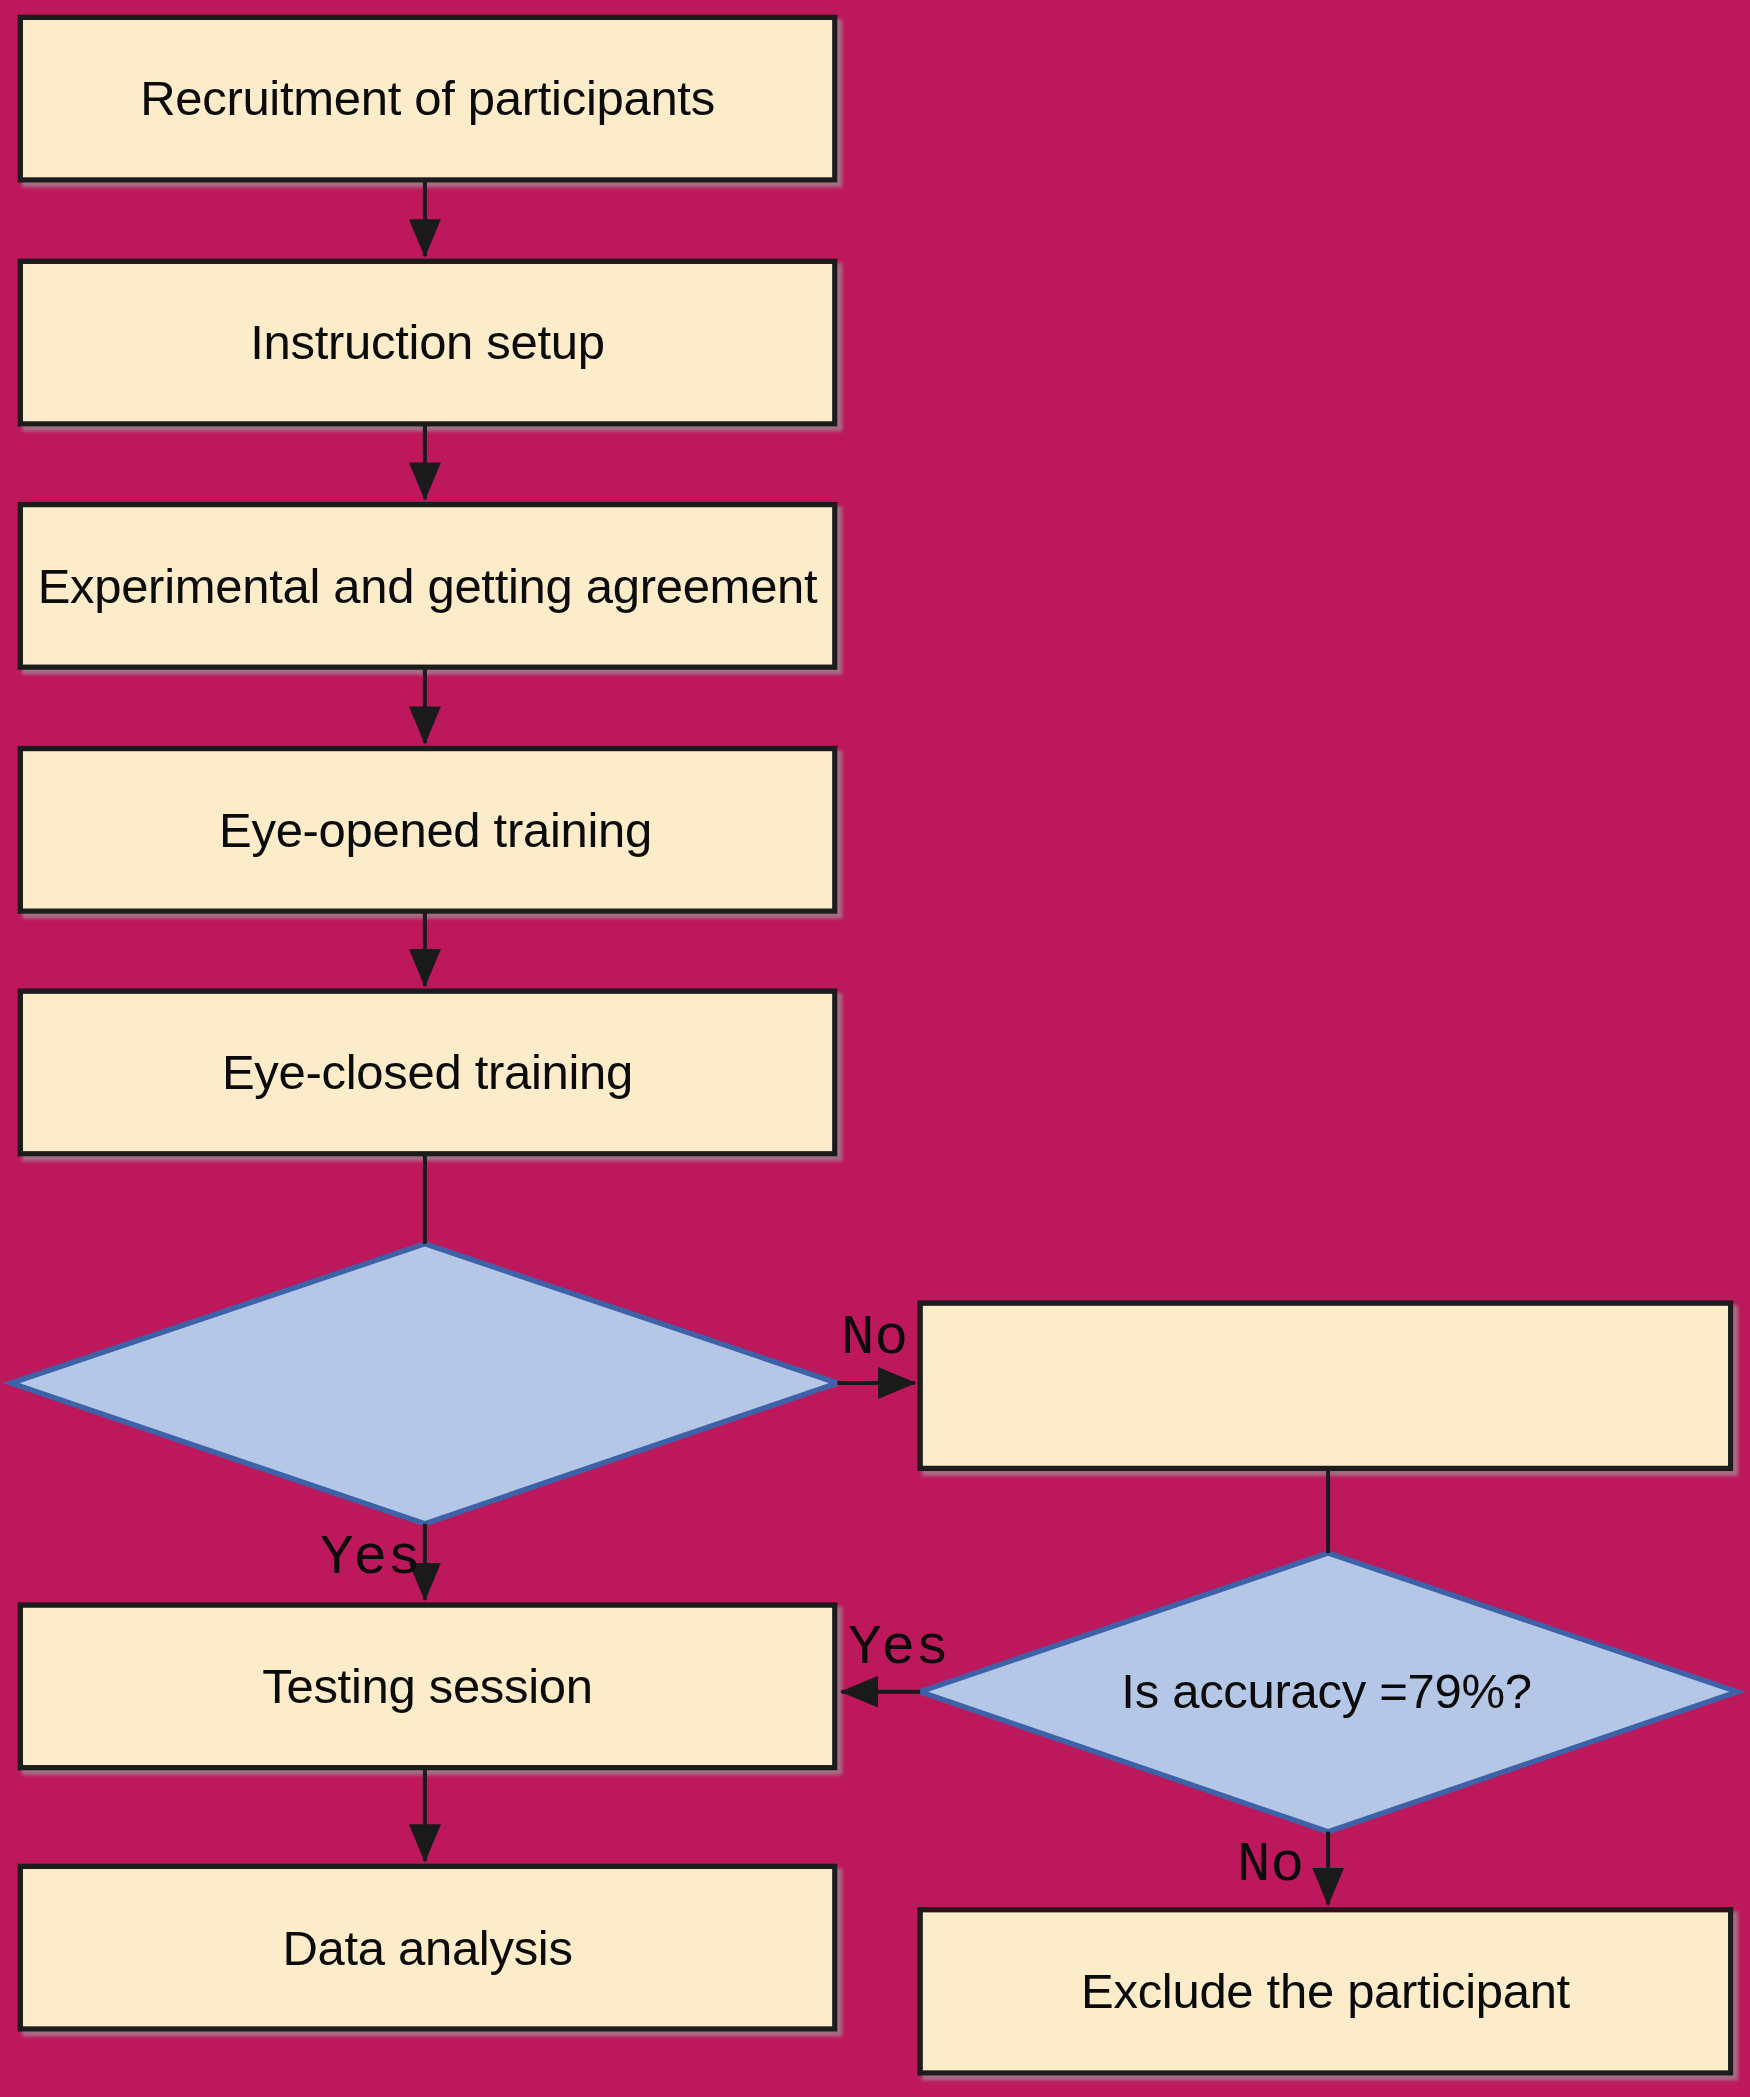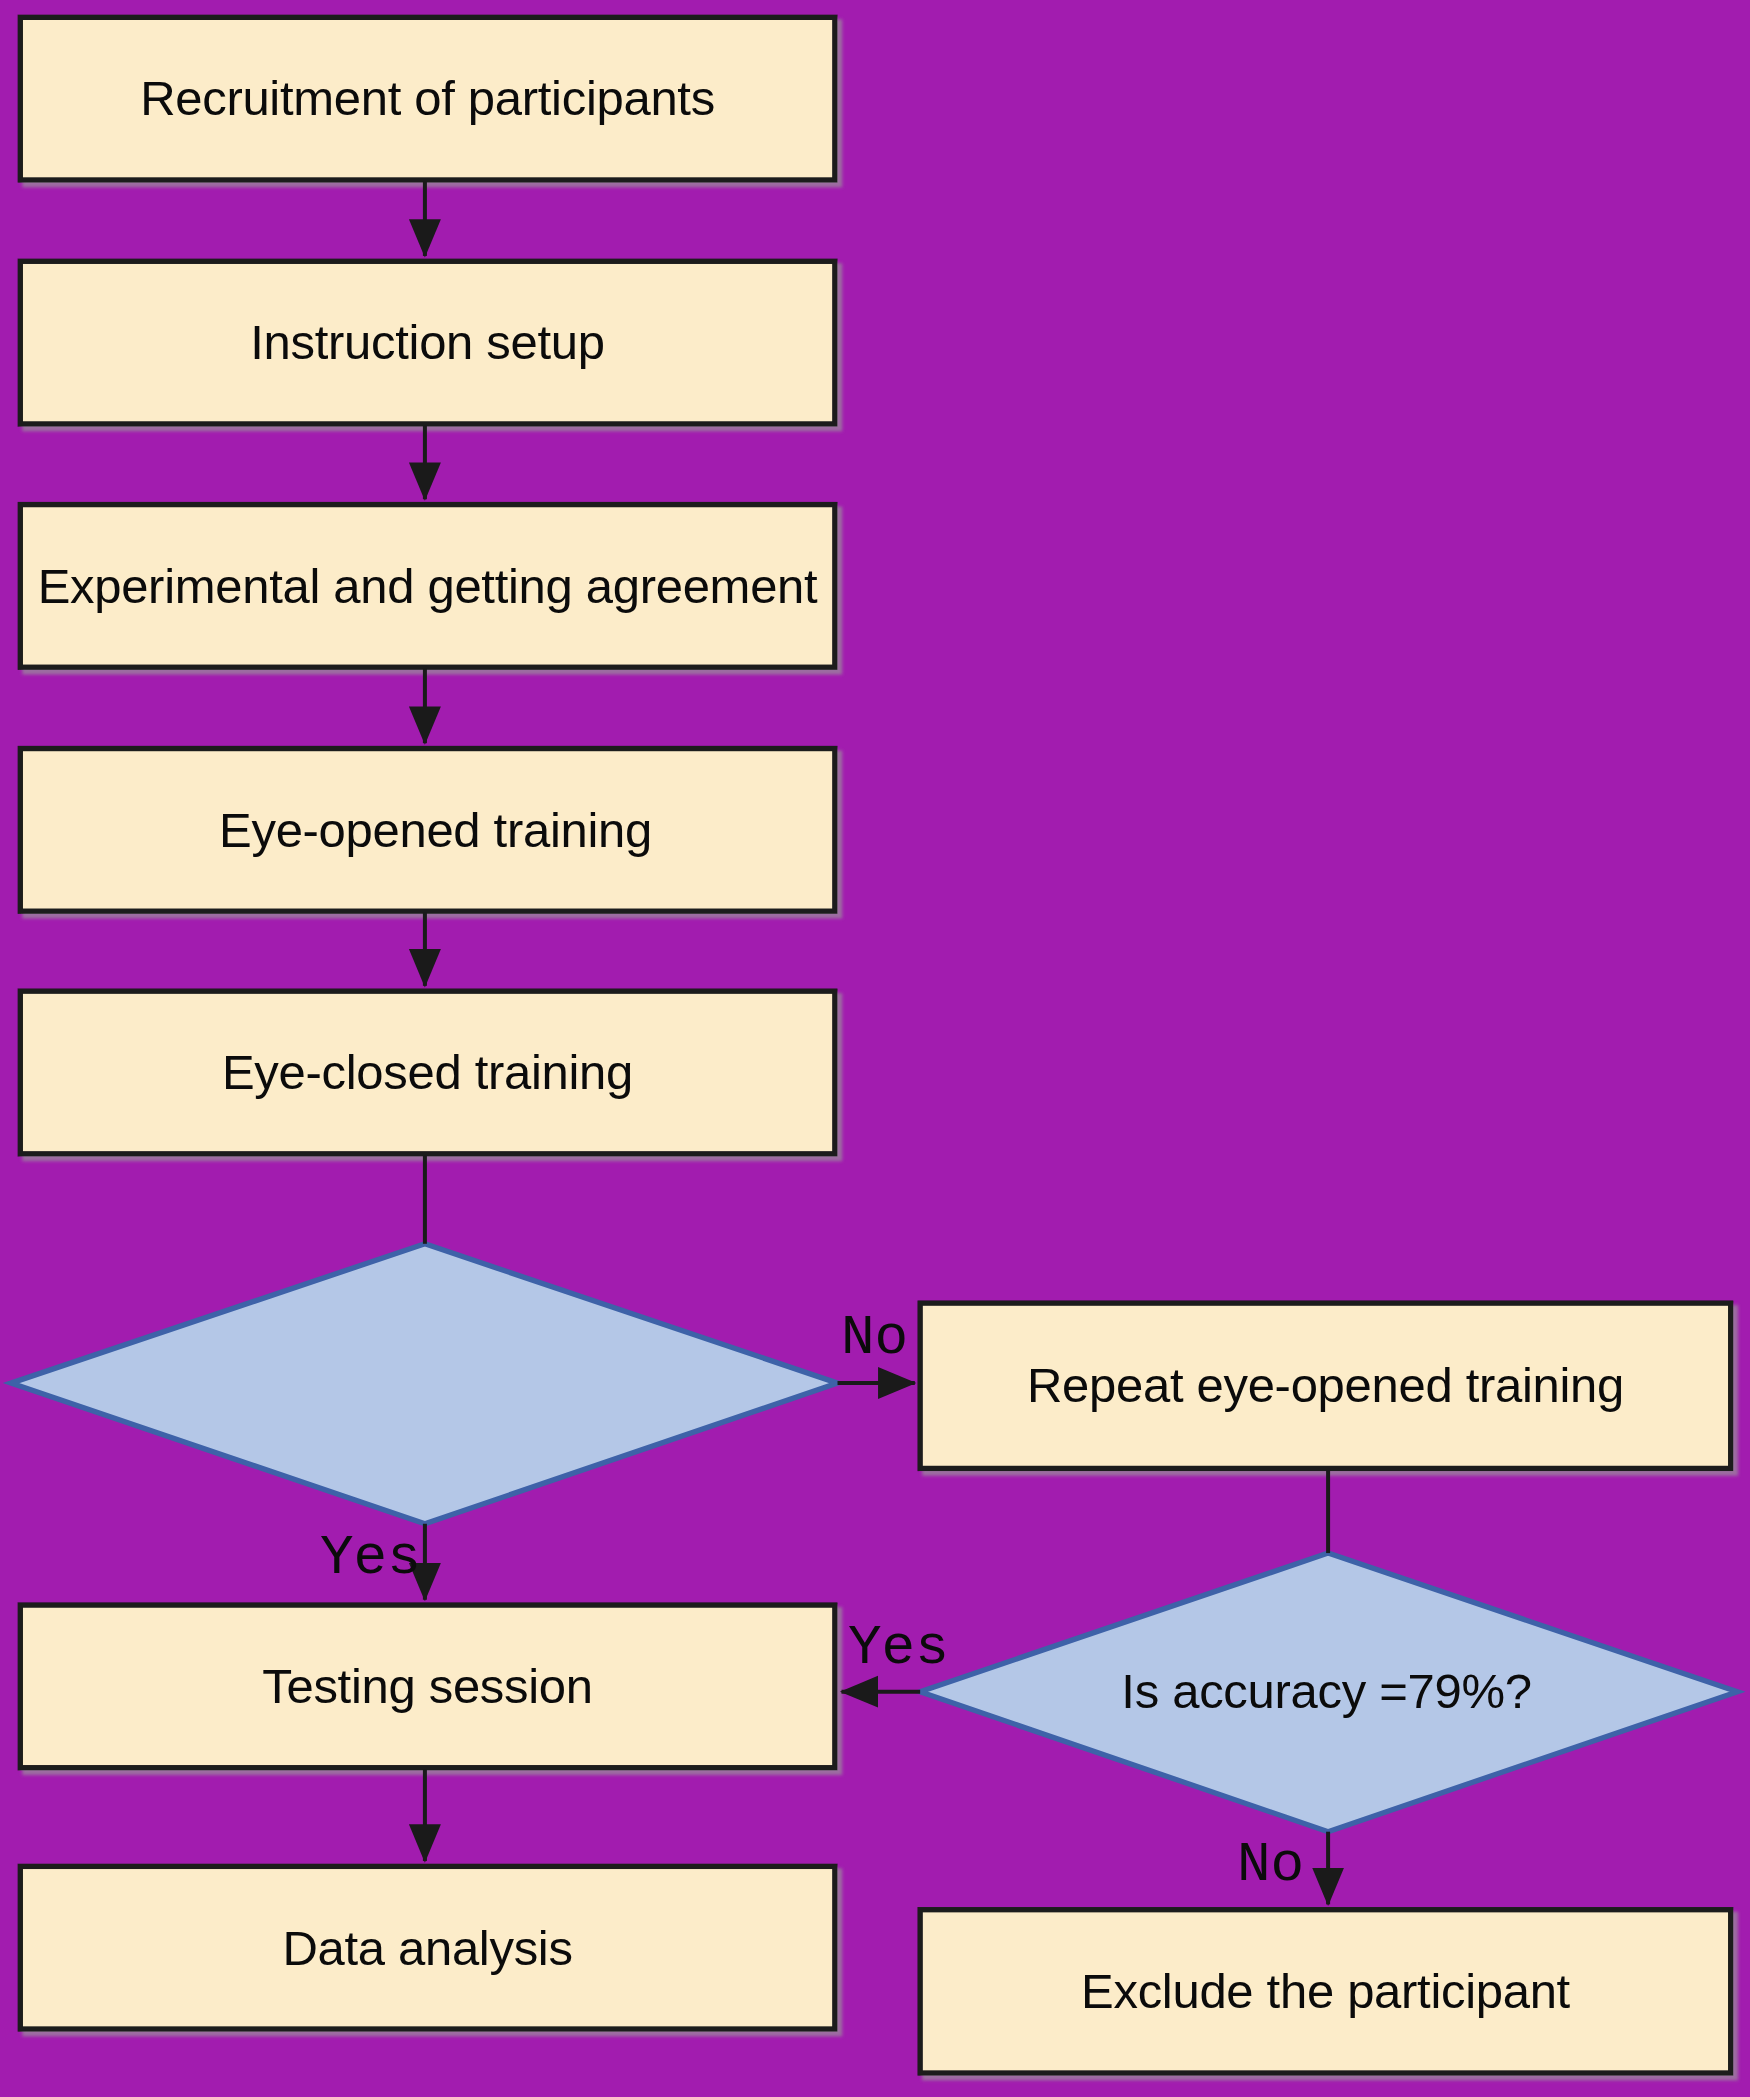--- a/index.html
+++ b/index.html
@@ -7,21 +7,21 @@
     padding: 0;
     background: #ffffff;
   }
   body {
     font-family: "Liberation Sans", sans-serif;
   }
   #flow-root {
     position: relative;
     width: 1751px;
     height: 2097px;
-    background: #a21caf;
+    background: #be185d;
     overflow: hidden;
   }
   #flow-svg {
     position: absolute;
     top: 0;
     left: 0;
     width: 1751px;
     height: 2097px;
   }
   .node-label {
@@ -112,21 +112,20 @@
 
   <div class="node-label" style="left:20px; top:261px; width:815px; height:163px;">Instruction setup</div>
 
   <div class="node-label" style="left:20px; top:505px; width:815px; height:163px;">Experimental and getting agreement</div>
 
   <div class="node-label" style="left:28px; top:749px; width:815px; height:163px;">Eye-opened training</div>
 
   <div class="node-label" style="left:20px; top:991px; width:815px; height:163px;">Eye-closed training</div>
 
 
-  <div class="node-label" style="left:920px; top:1303px; width:811px; height:165px;">Repeat eye-opened training</div>
 
   <div class="node-label" style="left:993px; top:1625px; width:667px; height:133px;">Is accuracy =79%?</div>
 
   <div class="node-label" style="left:20px; top:1605px; width:815px; height:163px;">Testing session</div>
 
   <div class="node-label" style="left:20px; top:1867px; width:815px; height:163px;text-align:center;">Data analysis</div>
 
   <div class="node-label" style="left:920px; top:1910px; width:811px; height:163px;">Exclude the participant</div>
 
   <div class="edge-label" style="left:841px; top:1310px;">No</div>

